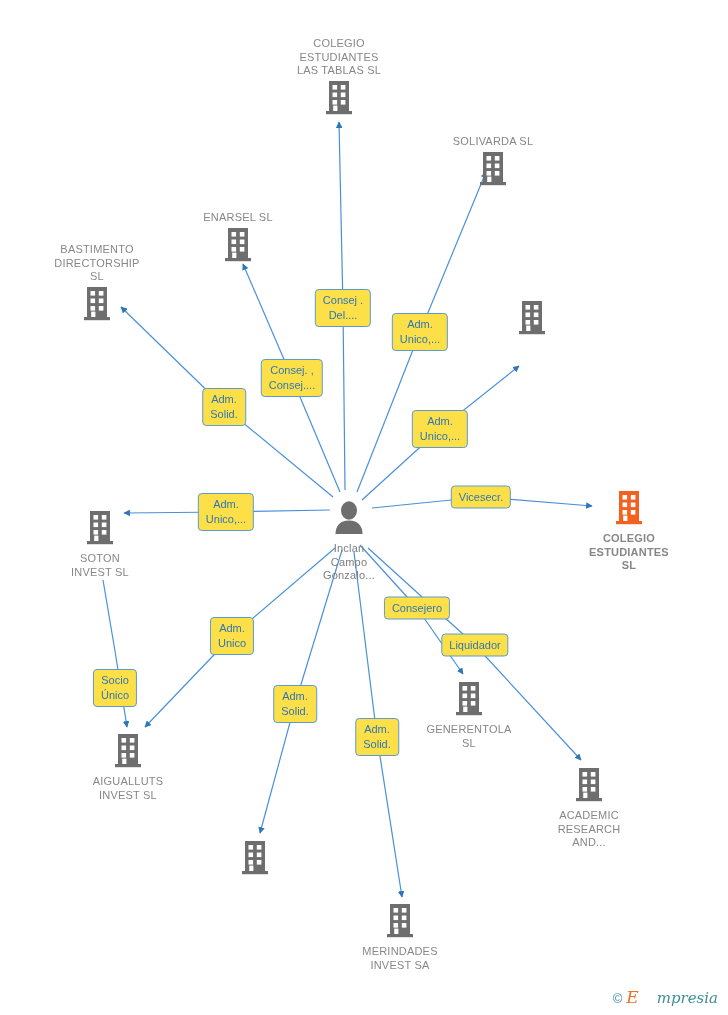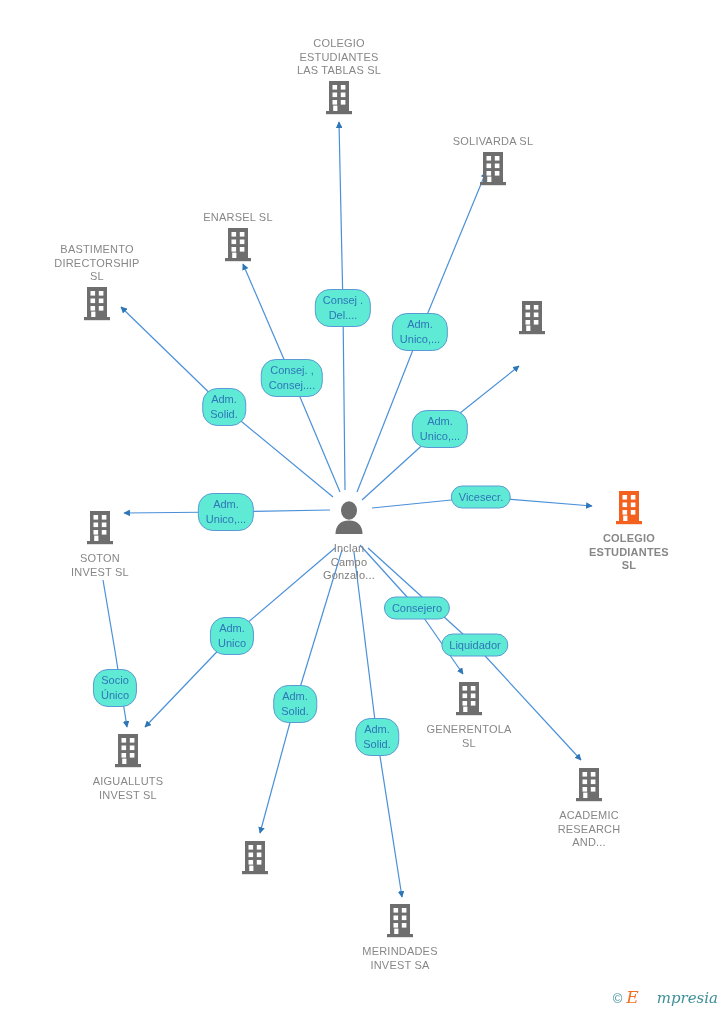--- a/index.html
+++ b/index.html
@@ -30,23 +30,23 @@
     white-space:pre-line;
   }
   .node.above .cap{margin:0 0 2px 0;}
   .node.person .cap{color:#7d7d7d;}
   .node.focus .cap{color:#878787;font-weight:bold;}
 
   
   .elabel{
     position:absolute;
     transform:translate(-50%,-50%);
-    background:#5eead4;
+    background:#fde047;
     border:1px solid #5b9bd5;
-    border-radius:15px;
+    border-radius:4px;
     color:#2f76b8;
     font-size:11px;
     line-height:15px;
     text-align:center;
     padding:3px 7px;
     white-space:pre-line;
     box-sizing:border-box;
   }
 
   

